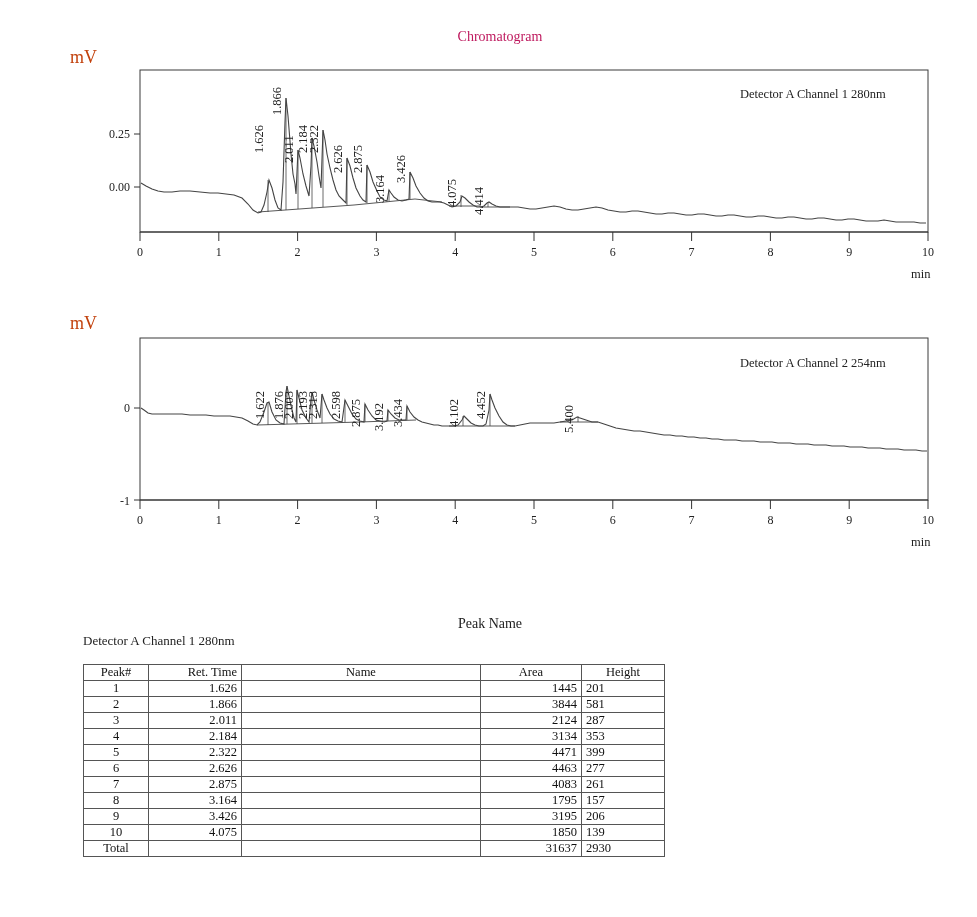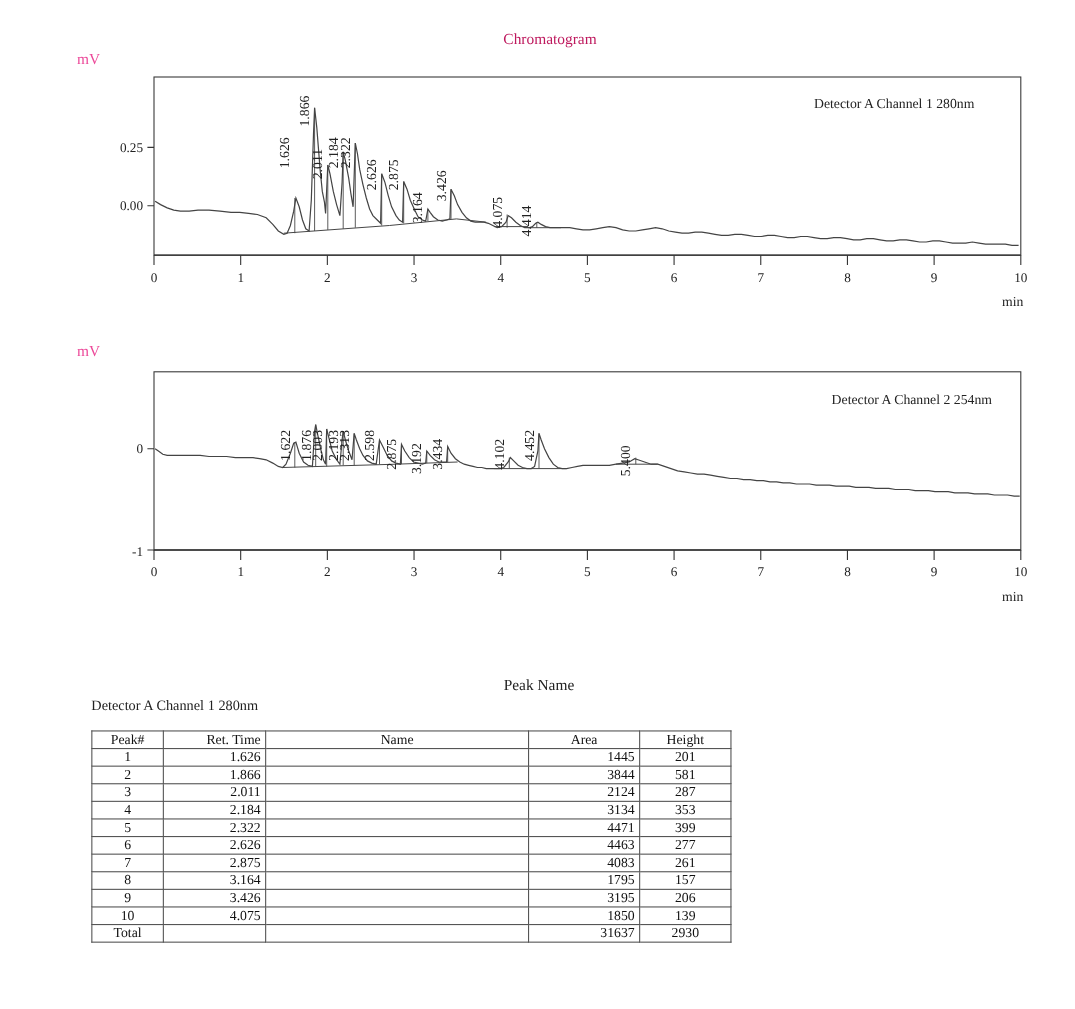--- a/index.html
+++ b/index.html
@@ -24,22 +24,22 @@
 
   
   .chrom-title {
     position: absolute;
     text-align: center;
     font-size: 14px;
     color: #be185d;
   }
   .axis-unit {
     position: absolute;
-    font-size: 14px;
-    color: #ec4899;
+    font-size: 18px;
+    color: #c2410c;
   }
   .trace-label {
     position: absolute;
     font-size: 12.5px;
     color: #222;
     white-space: nowrap;
   }
   .x-unit {
     position: absolute;
     font-size: 12.5px;
@@ -80,21 +80,21 @@
     height: 15px;
     line-height: 15px;
     font-weight: normal;
     background: #fff;
   }
   table.peak-table th { text-align: center; }
   .c-peak  { width: 56px;  text-align: center; }
   .c-ret   { width: 84px;  text-align: right; padding-right: 16px; }
   .c-name  { width: 230px; text-align: center; }
   .c-area  { width: 92px;  text-align: right; padding-right: 12px; }
-  .c-hgt   { width: 74px;  text-align: center; padding-right: 12px; }
+  .c-hgt   { width: 74px;  text-align: left; padding-right: 12px; }
   .total-row td { }
   .t-label { text-align: center; }
 </style>
 </head>
 <body>
 
 <div class="page">
 
   <div class="chrom-title" style="left:400px; top:29px; width:200px;">Chromatogram</div>
 
@@ -265,21 +265,21 @@
                 430,64 432,70 435,78 439,86 443,92 447,95 451,96 455,96 460,95 465,94 470,93 476,93 482,93
                 488,93 494,93 500,92 506,91 512,90 517,87 520,88 526,90 532,92 538,92 544,94 550,96 556,98
                 562,99 568,100 574,101 580,101 586,102 592,103 598,104 604,105 610,105 616,106 622,106 628,107
                 634,107 640,108 646,108 652,109 658,109 664,110 670,110 676,110 682,111 688,111 694,111 700,112
                 706,112 712,112 718,113 724,113 730,113 736,114 742,114 748,114 754,115 760,115 766,115 772,116
                 778,116 784,116 790,117 796,117 802,117 808,118 814,118 820,118 826,119 832,119 838,119 844,120
                 850,120 856,120 862,121 867,121"></polyline>
     </svg>
   </div>
 
-  <div class="trace-label" style="left:756px; top:356px;">Detector A Channel 2 254nm</div>
+  <div class="trace-label" style="left:740px; top:356px;">Detector A Channel 2 254nm</div>
 
   <div>
     <div class="trace-label" style="left:268px; top:404px; transform-origin:left bottom; transform:rotate(-90deg);">1.622</div>
     <div class="trace-label" style="left:287px; top:404px; transform-origin:left bottom; transform:rotate(-90deg);">1.876</div>
     <div class="trace-label" style="left:297px; top:404px; transform-origin:left bottom; transform:rotate(-90deg);">2.003</div>
     <div class="trace-label" style="left:311px; top:404px; transform-origin:left bottom; transform:rotate(-90deg);">2.193</div>
     <div class="trace-label" style="left:321px; top:404px; transform-origin:left bottom; transform:rotate(-90deg);">2.313</div>
     <div class="trace-label" style="left:344px; top:404px; transform-origin:left bottom; transform:rotate(-90deg);">2.598</div>
     <div class="trace-label" style="left:364px; top:412px; transform-origin:left bottom; transform:rotate(-90deg);">2.875</div>
     <div class="trace-label" style="left:387px; top:416px; transform-origin:left bottom; transform:rotate(-90deg);">3.192</div>

